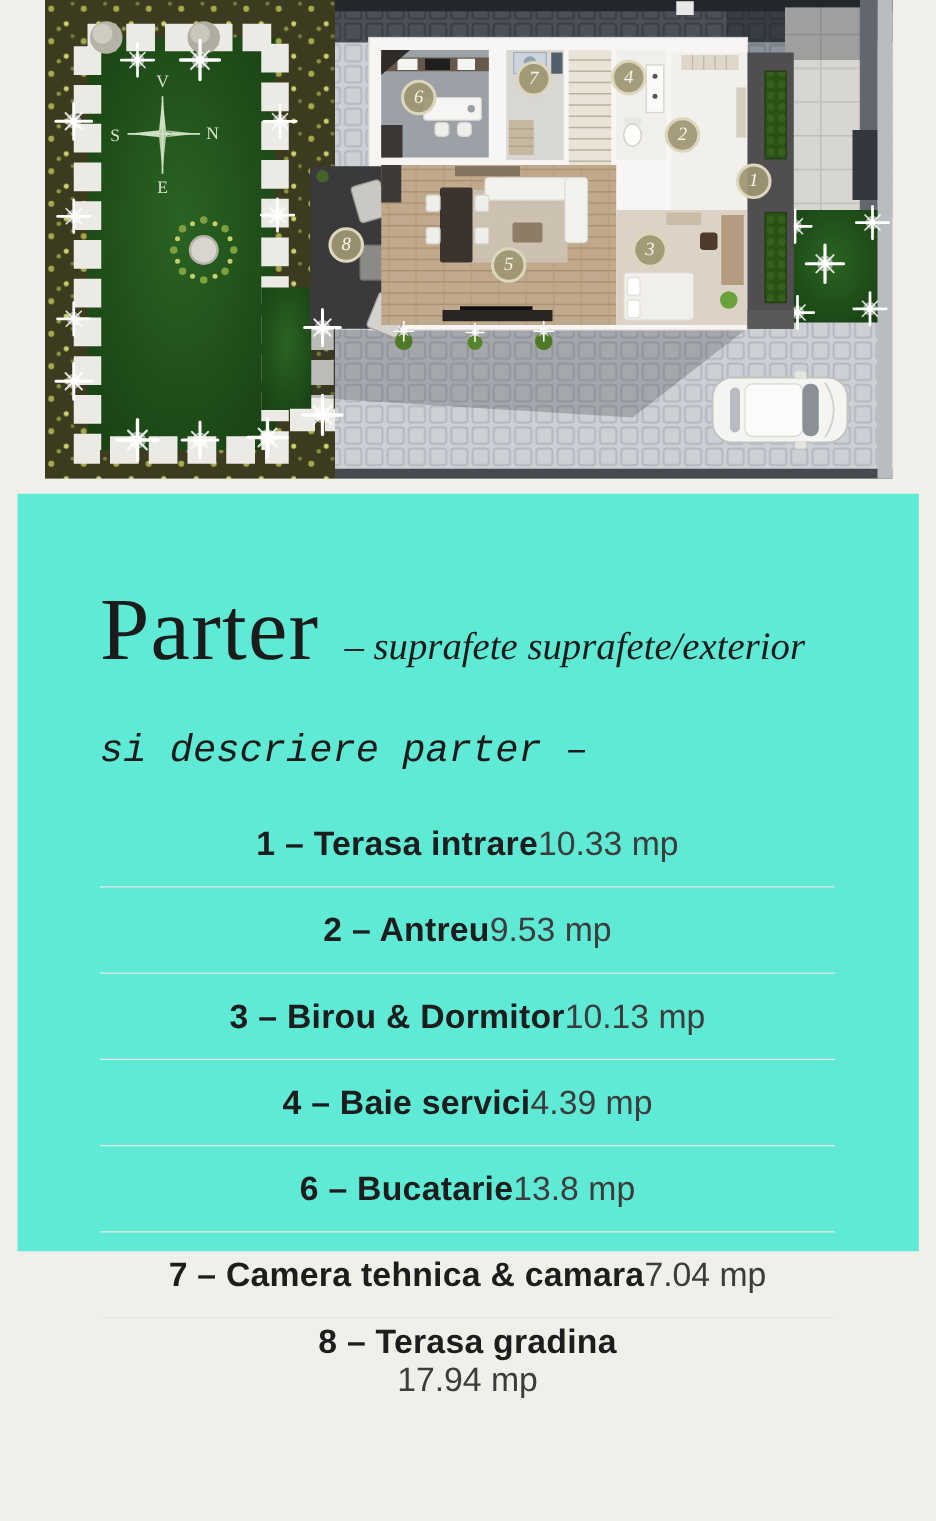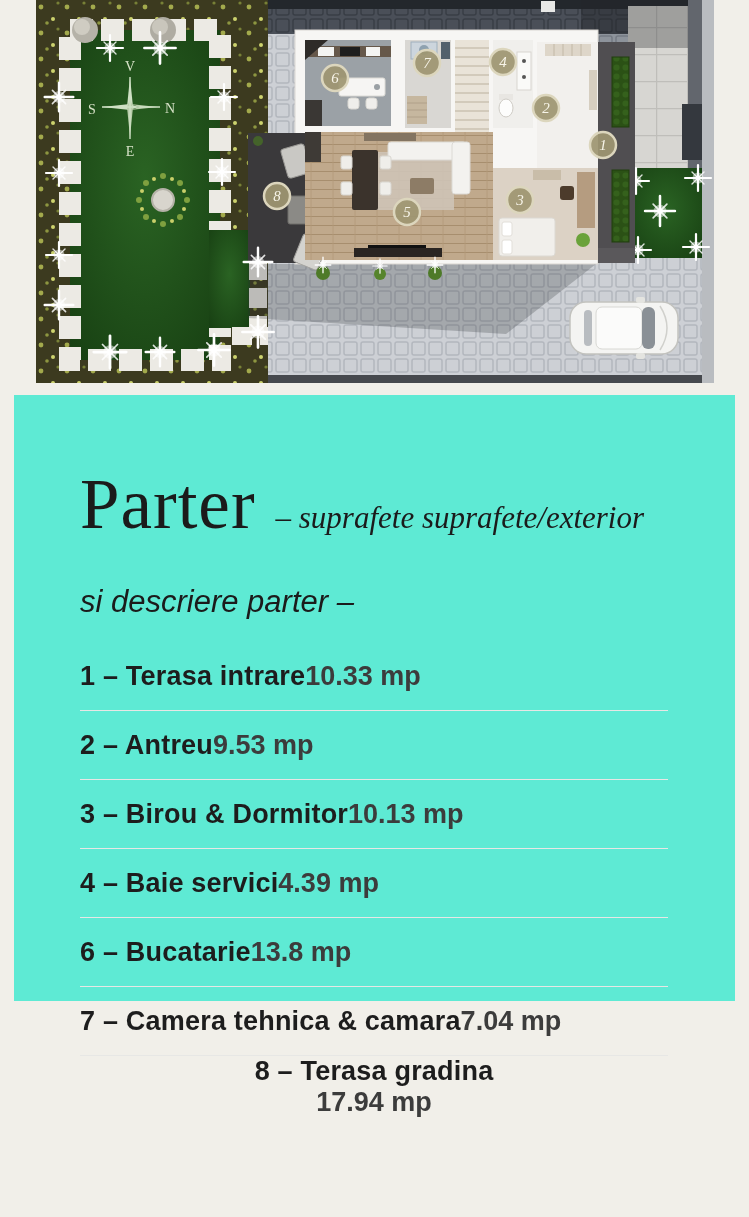--- a/index.html
+++ b/index.html
@@ -19,31 +19,31 @@
   .title-row{display:flex;align-items:baseline;gap:20px;}
   .title-row h1{
     font-family:"Liberation Serif",serif;font-weight:400;
     font-size:71px;line-height:1.0;margin:0;color:#1b1b1b;letter-spacing:1px;
   }
   .subtitle{
     font-family:"Liberation Serif",serif;font-style:italic;
     font-size:31px;color:#1b1b1b;white-space:nowrap;
   }
   .tagline{
-    font-family:Liberation Sans, sans-serif;font-style:italic;
+    font-family:Liberation Mono, monospace;font-style:italic;
     font-size:31px;color:#1b1b1b;margin-top:44px;
   }
   .rooms{margin-top:22px;}
   .room-row{
-    display:flex;justify-content:flex-start;align-items:center;
+    display:flex;justify-content:center;align-items:center;
     height:68px;border-bottom:1px solid #e7e7e5;
   }
   .room-row:last-child{border-bottom:none;flex-direction:column;}
   .room-label{font-weight:700;font-size:27px;color:#1d1d1d;letter-spacing:.2px;}
-  .room-area{font-weight:700;font-size:27px;color:#3c3c3c;}
+  .room-area{font-weight:400;font-size:27px;color:#3c3c3c;}
 
   
   .marker circle{fill:#9e9671;fill-opacity:.93;stroke:#dcd6bd;stroke-width:2.5;}
   .marker text{
     fill:#f7f4e8;font-family:"Liberation Serif",serif;font-style:italic;
     font-size:15px;text-anchor:middle;dominant-baseline:central;
   }
   .compass text{
     fill:#d7e2c8;font-family:"Liberation Serif",serif;font-size:14px;
     text-anchor:middle;dominant-baseline:central;

